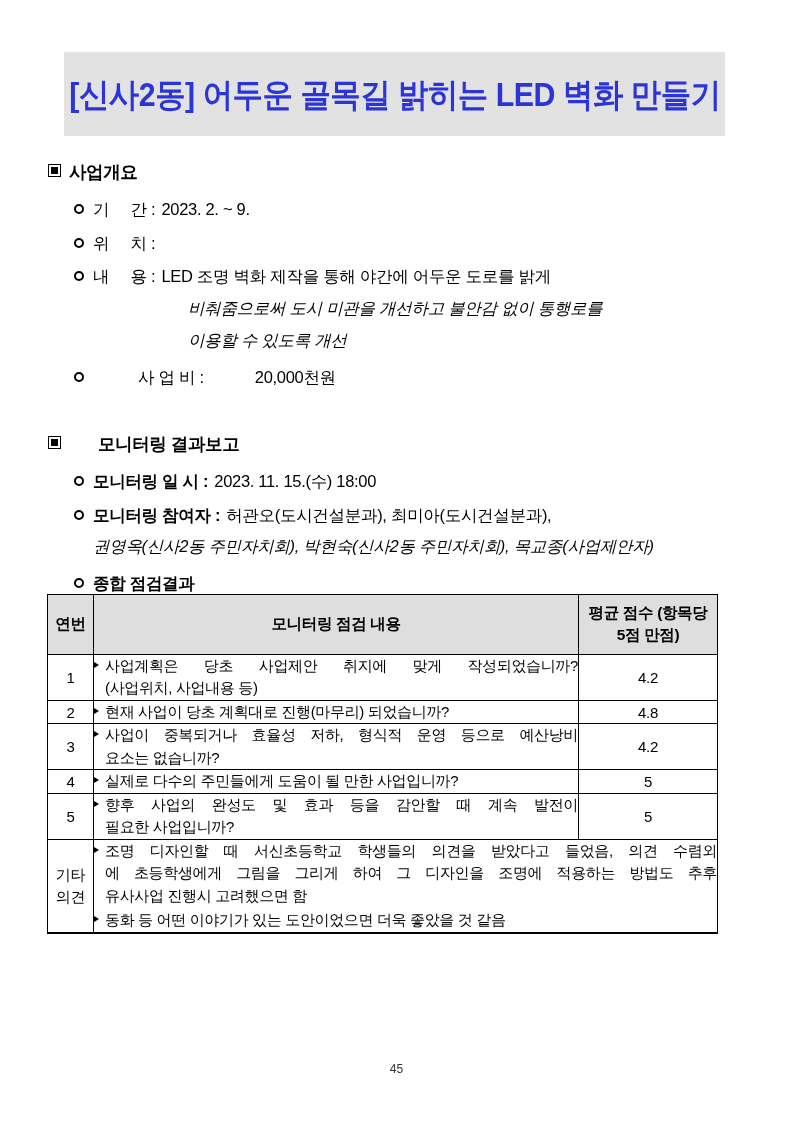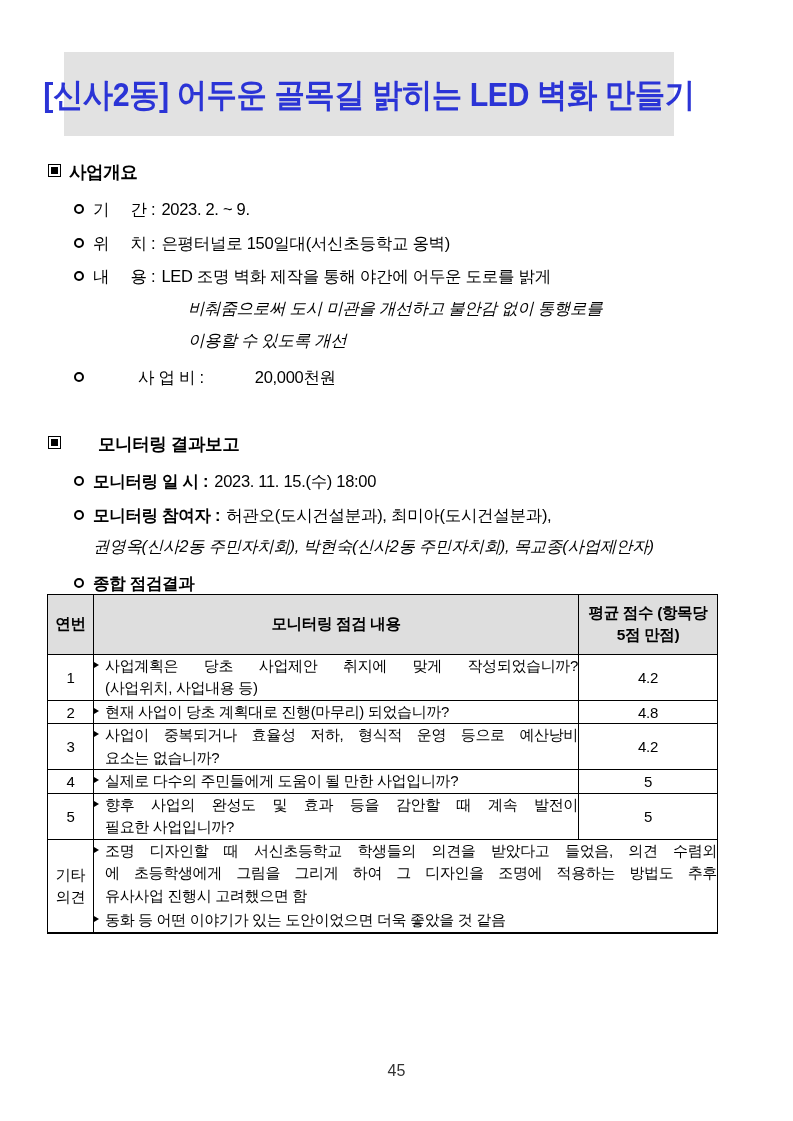--- a/index.html
+++ b/index.html
@@ -21,21 +21,21 @@
     background: #ffffff;
     overflow: hidden;
     box-sizing: border-box;
   }
 
   
   .title-banner {
     position: absolute;
     left: 64px;
     top: 52px;
-    width: 610px;
+    width: 661px;
     height: 84px;
     background: #e2e2e2;
     display: flex;
     align-items: center;
     justify-content: center;
   }
   .title-text {
     font-size: 33px;
     font-weight: bold;
     color: #2b34d6;
@@ -182,21 +182,21 @@
   .etc-cell .bullet-row + .bullet-row { margin-top: 2px; }
   .thick-bottom { border-bottom: 2.5px solid #000 !important; }
 
   
   .page-number {
     position: absolute;
     left: 0;
     top: 1062px;
     width: 793px;
     text-align: center;
-    font-size: 16px;
+    font-size: 12px;
     color: #333;
   }
 </style>
 </head>
 <body>
 
 <div class="page">
 
   <div class="title-banner">
     <div class="title-text">[신사2동] 어두운 골목길 밝히는 LED 벽화 만들기</div>
@@ -210,21 +210,20 @@
 
     <div class="item" style="margin-left:74px; margin-top:12px;">
       <span class="circle-marker"></span>
       <span class="item-label">기     간 :</span>
       <span class="item-body" style="margin-left:6px;">2023. 2. ~ 9.</span>
     </div>
 
     <div class="item" style="margin-left:74px; margin-top:7px;">
       <span class="circle-marker"></span>
       <span class="item-label">위     치 :</span>
-      <span class="item-body" style="margin-left:6px;">은평터널로 150일대(서신초등학교 옹벽)</span>
     </div>
 
     <div class="item" style="margin-left:74px; margin-top:7px;">
       <span class="circle-marker"></span>
       <span class="item-label">내     용 :</span>
       <span class="item-body" style="margin-left:6px;">LED 조명 벽화 제작을 통해 야간에 어두운 도로를 밝게</span>
     </div>
     <div class="cont-line" style="margin-left:188px; margin-top:5px;">비춰줌으로써 도시 미관을 개선하고 불안감 없이 통행로를</div>
     <div class="cont-line" style="margin-left:188px; margin-top:5px;">이용할 수 있도록 개선</div>
 

